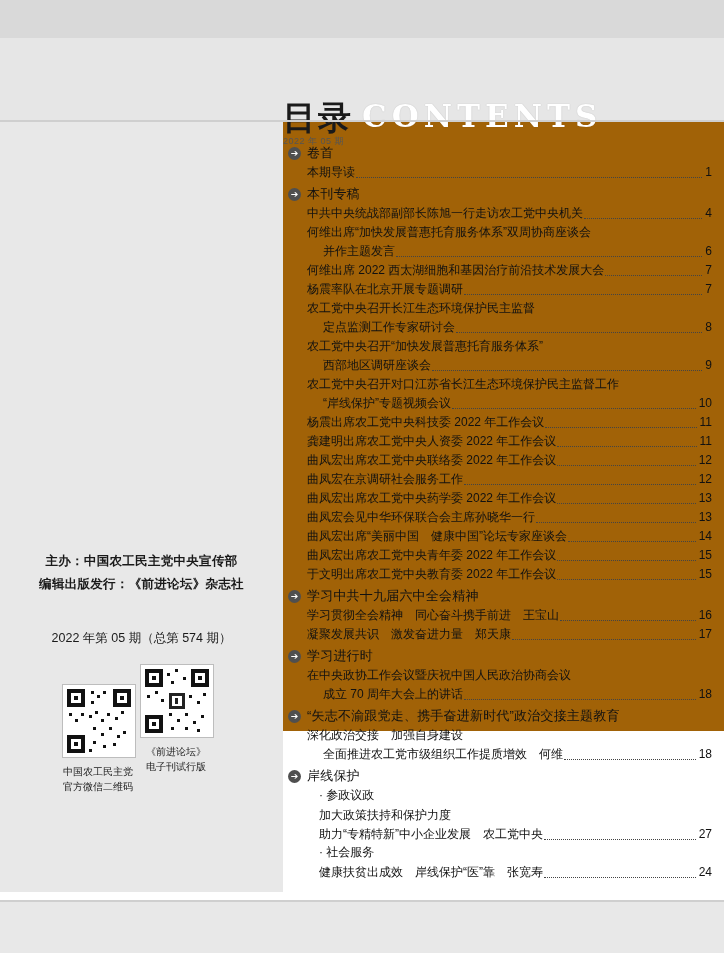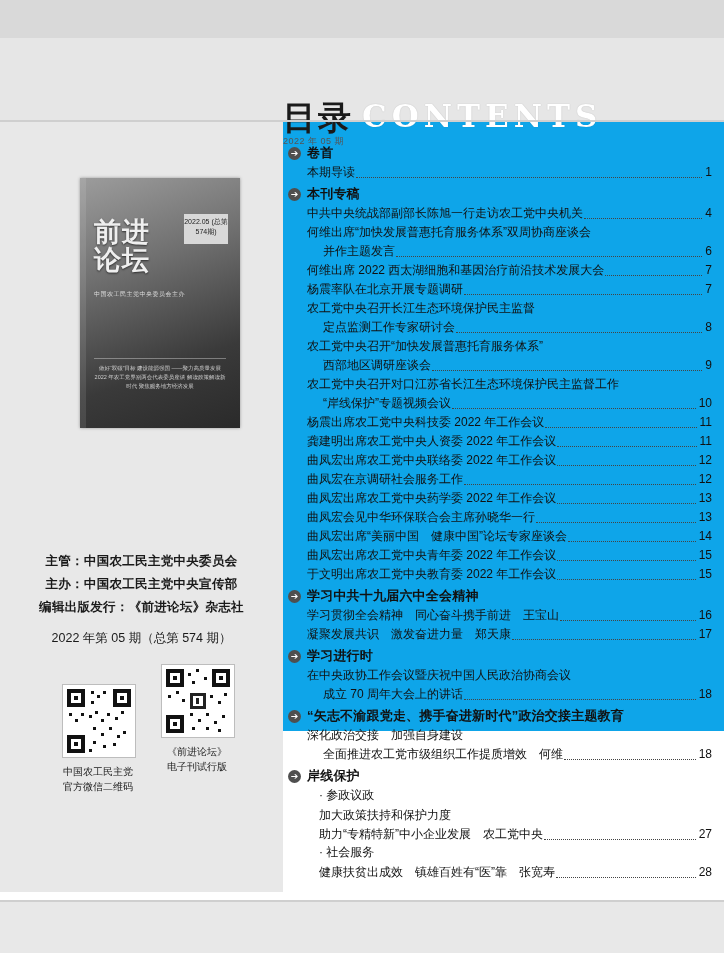--- a/index.html
+++ b/index.html
@@ -3,21 +3,21 @@
 <meta charset="utf-8">
 <style>
   html,body{margin:0;padding:0;}
   body{
     width:724px;height:953px;
     background:#ffffff;
     font-family:"Liberation Sans", sans-serif;
     -webkit-font-smoothing:antialiased;
     overflow:hidden;
   }
-  .page{position:relative;width:724px;height:731px;background:#0ea5e9;}
+  .page{position:relative;width:724px;height:731px;background:#a16207;}
 
   
   .topbar{position:absolute;left:0;top:0;width:724px;height:38px;background:#dedede;}
   .topbar-inner{position:absolute;left:0;top:0;width:724px;height:38px;background:#d9d9d9;}
 
   
   .header{position:absolute;left:0;top:38px;width:724px;height:82px;background:#e6e6e6;}
   .header-rule{position:absolute;left:0;top:120px;width:724px;height:2px;background:#cfcfcf;}
 
   .hdr-cn{
@@ -67,35 +67,35 @@
   }
   .cover .cov-rule{position:absolute;left:14px;top:180px;width:132px;height:1px;background:rgba(255,255,255,.35);}
 
   .pub{position:absolute;left:0;top:550px;width:283px;text-align:center;color:#1a1a1a;}
   .pub div{font-size:12.5px;line-height:23px;font-weight:700;letter-spacing:.3px;}
   .issue{position:absolute;left:0;top:630px;width:283px;text-align:center;font-size:12.5px;color:#1a1a1a;}
 
   .qrs{position:absolute;left:0;top:664px;width:283px;height:130px;}
   .qr-block{position:absolute;top:0;width:72px;}
   .qr-block.a{left:62px;margin-top:20px;}
-  .qr-block.b{left:161px;}
+  .qr-block.b{left:140px;}
   .qr{width:72px;height:72px;background:#fff;border:1px solid #bdbdbd;position:relative;overflow:hidden;}
   .qr .m{position:absolute;background:#111;}
   .qr-cap{margin-top:6px;text-align:center;font-size:10px;line-height:15px;color:#1a1a1a;}
 
   
   .toc{position:absolute;left:288px;top:140px;width:424px;}
   .sec{margin-bottom:0px;}
   .sec-head{display:flex;align-items:center;margin:4px 0 1px 0;}
   .bullet{
     width:13px;height:13px;border-radius:50%;
     background:#4f4f4f;color:#fff;font-size:9px;line-height:13px;text-align:center;
     margin-right:6px;flex:none;font-family:"DejaVu Sans", sans-serif;
   }
-  .sec-title{font-size:13px;font-weight:700;color:#111;letter-spacing:.2px;}
+  .sec-title{font-size:13px;font-weight:400;color:#111;letter-spacing:.2px;}
 
   .entry{
     display:flex;align-items:flex-end;
     margin-left:19px;margin-top:2px;
     font-size:12px;color:#111;line-height:17px;
   }
   .entry .t{white-space:nowrap;}
   .entry .dots{
     flex:1;margin:0 1px 3px 1px;
     border-bottom:1.5px dotted #444;height:1px;min-width:6px;
@@ -120,37 +120,22 @@
 
   <div class="header">
     <div class="hdr-cn">目录</div>
     <div class="hdr-date">2022 年 05 期</div>
     <div class="hdr-en">CONTENTS</div>
   </div>
   <div class="header-rule"></div>
 
   <div class="leftcol"></div>
 
-  <div class="cover">
-    <div class="cov-spine"></div>
-    <div class="cov-brand">
-      <span>前进</span><br>
-      <span>论坛</span>
-    </div>
-    <div class="cov-badge">2022.05
-(总第574期)</div>
-    <div class="cov-sub">中国农工民主党中央委员会主办</div>
-    <div class="cov-rule"></div>
-    <div class="cov-lines">做好“双碳”目标 建设能源强国
-——聚力高质量发展 2022 年农工党界别两会代表委员座谈
-解读政策解读新时代 聚焦服务地方经济发展</div>
-  </div>
 
   <div class="pub">
-    <div>主管：中国农工民主党中央委员会</div>
     <div>主办：中国农工民主党中央宣传部</div>
     <div>编辑出版发行：《前进论坛》杂志社</div>
   </div>
   <div class="issue">2022 年第 05 期（总第 574 期）</div>
 
   <div class="qrs">
     <div class="qr-block a">
       <div class="qr">
         <div class="m" style="left:4px;top:4px;width:18px;height:18px;"></div>
         <div class="m" style="left:8px;top:8px;width:10px;height:10px;background:#fff;"></div>
@@ -400,23 +385,23 @@
           <span class="t">加大政策扶持和保护力度</span>
           <span class="pg"></span>
         </div>
         <div class="entry cont sub">
           <span class="t">助力“专精特新”中小企业发展　农工党中央</span>
           <span class="dots"></span>
           <span class="pg">27</span>
         </div>
         <div class="sublabel">· 社会服务</div>
         <div class="entry sub">
-          <span class="t">健康扶贫出成效　镇雄百姓有“医”靠　张宽寿</span>
-          <span class="dots"></span>
-          <span class="pg">28</span>
+          <span class="t">健康扶贫出成效　岸线保护“医”靠　张宽寿</span>
+          <span class="dots"></span>
+          <span class="pg">24</span>
         </div>
       </div>
     </div>
 
   <div class="botrule"></div>
   <div class="footer">
     
     
     
   </div>

